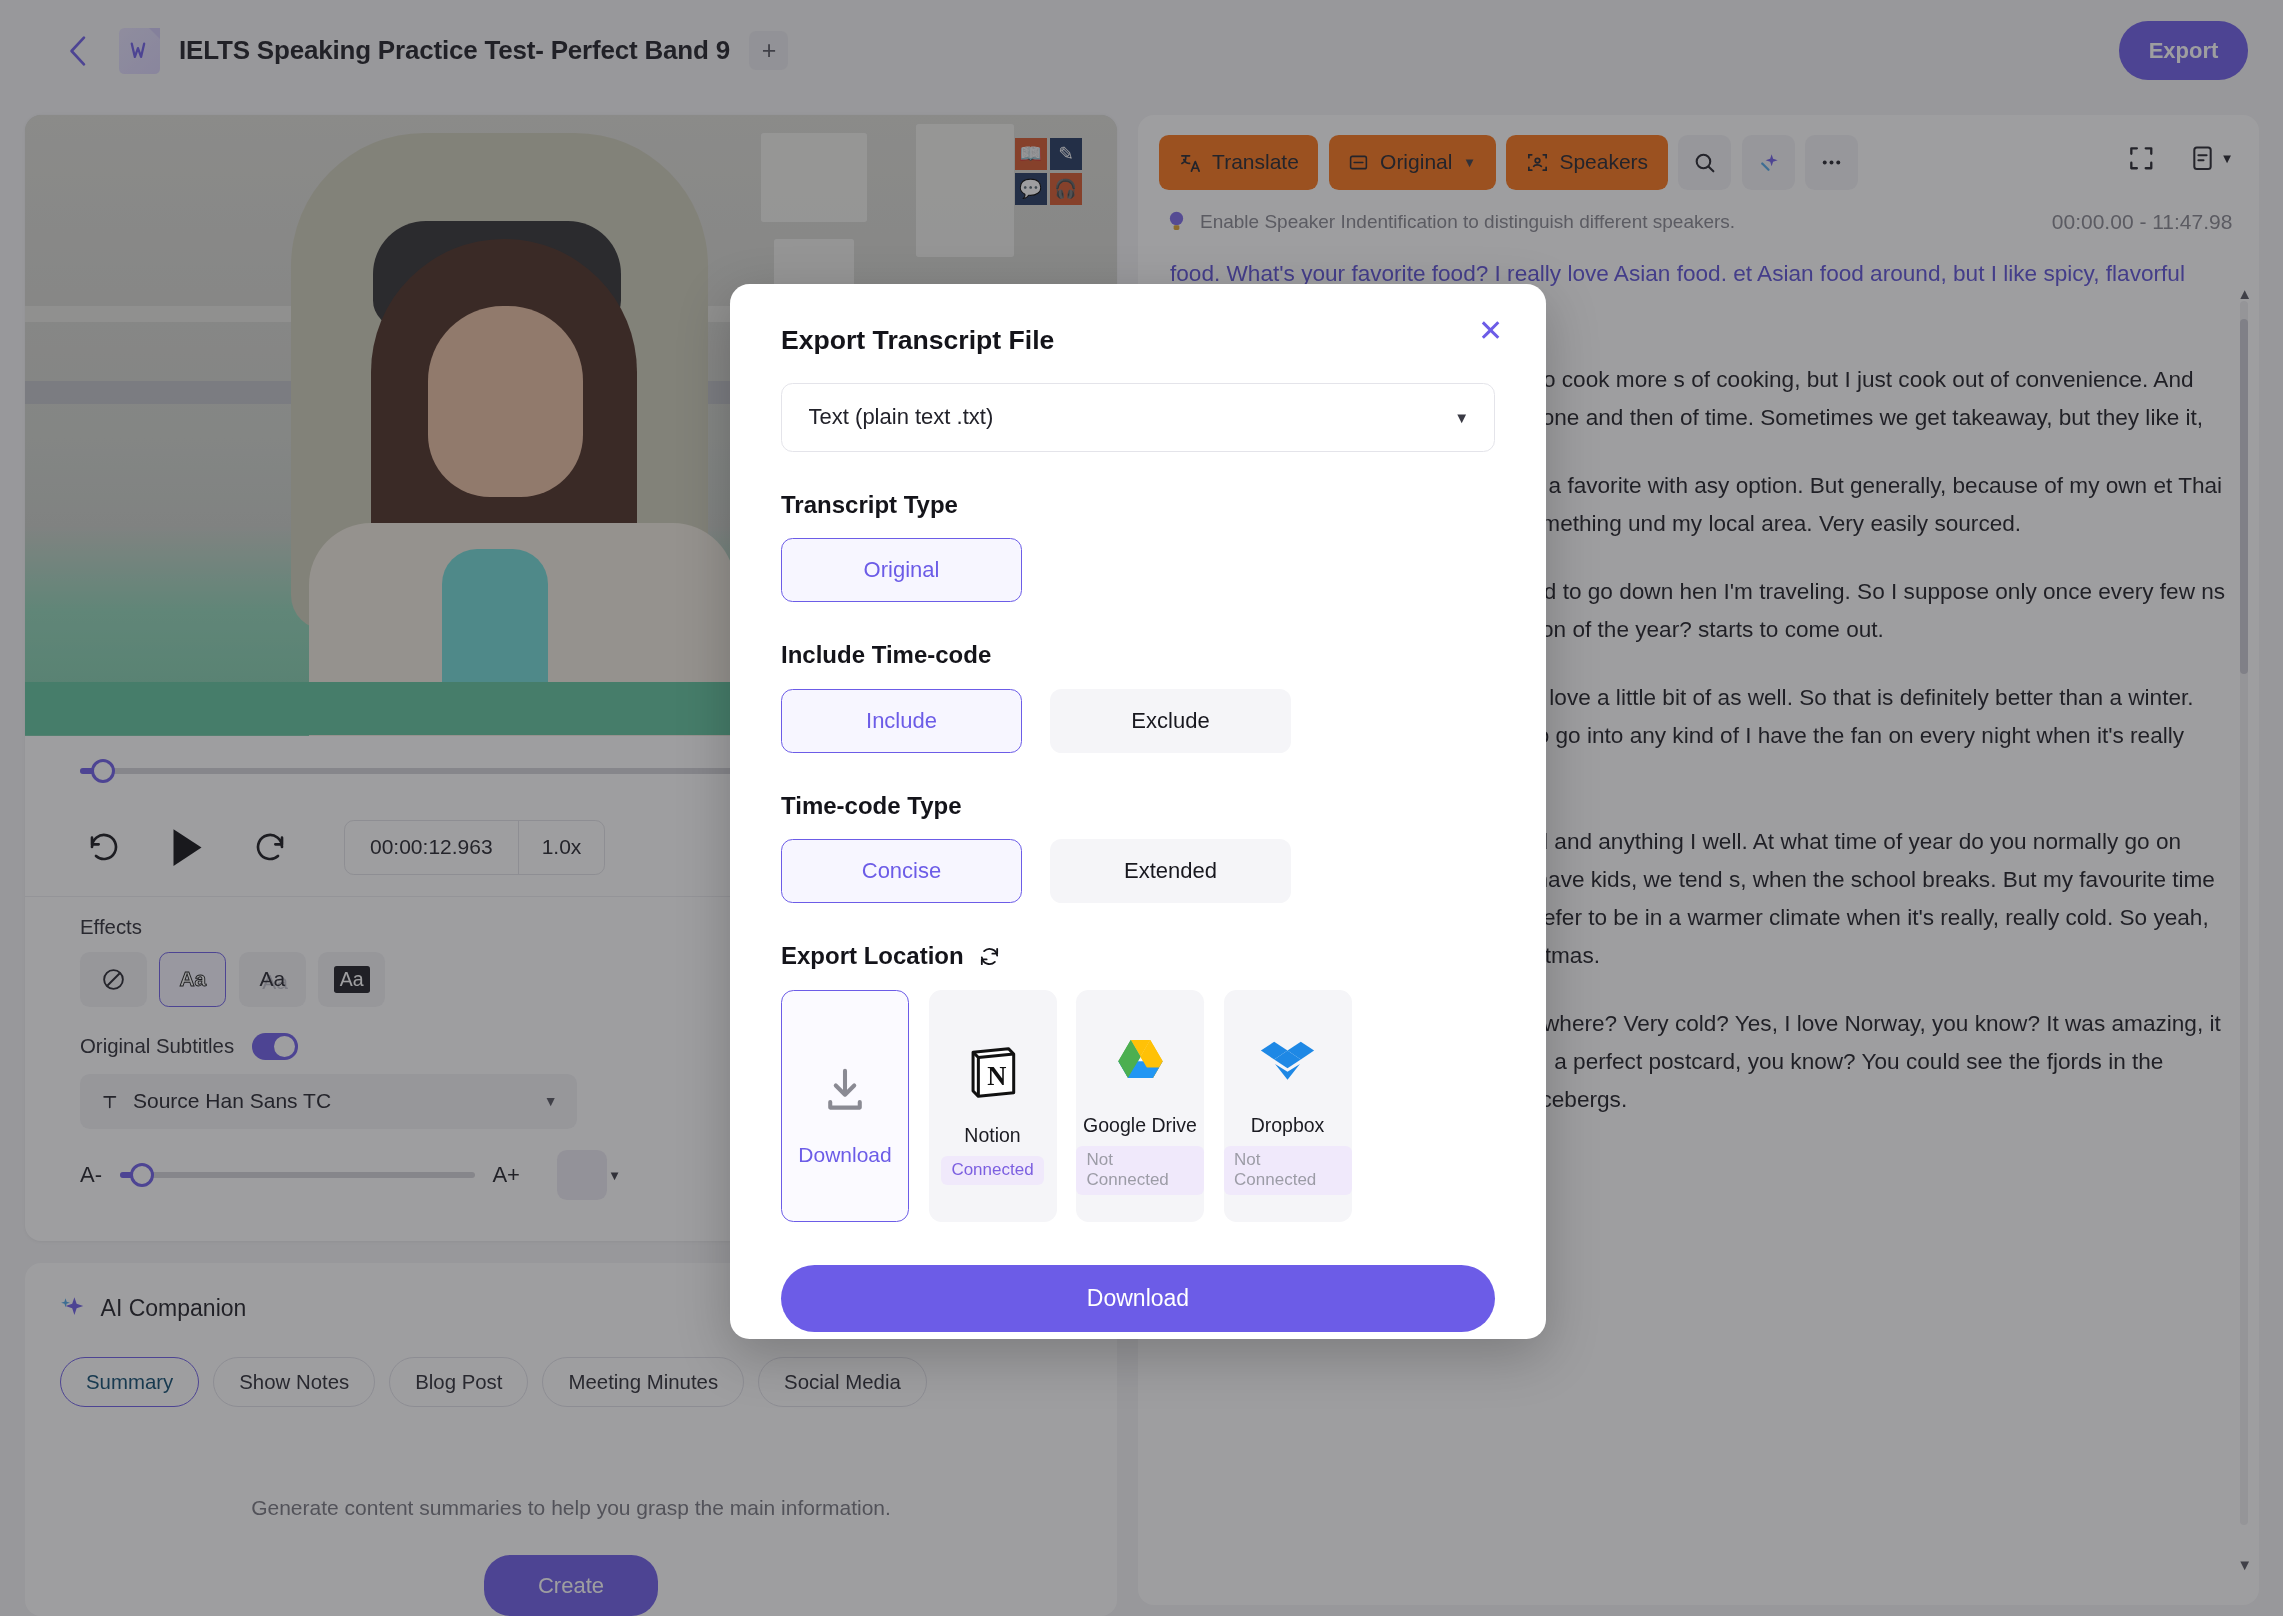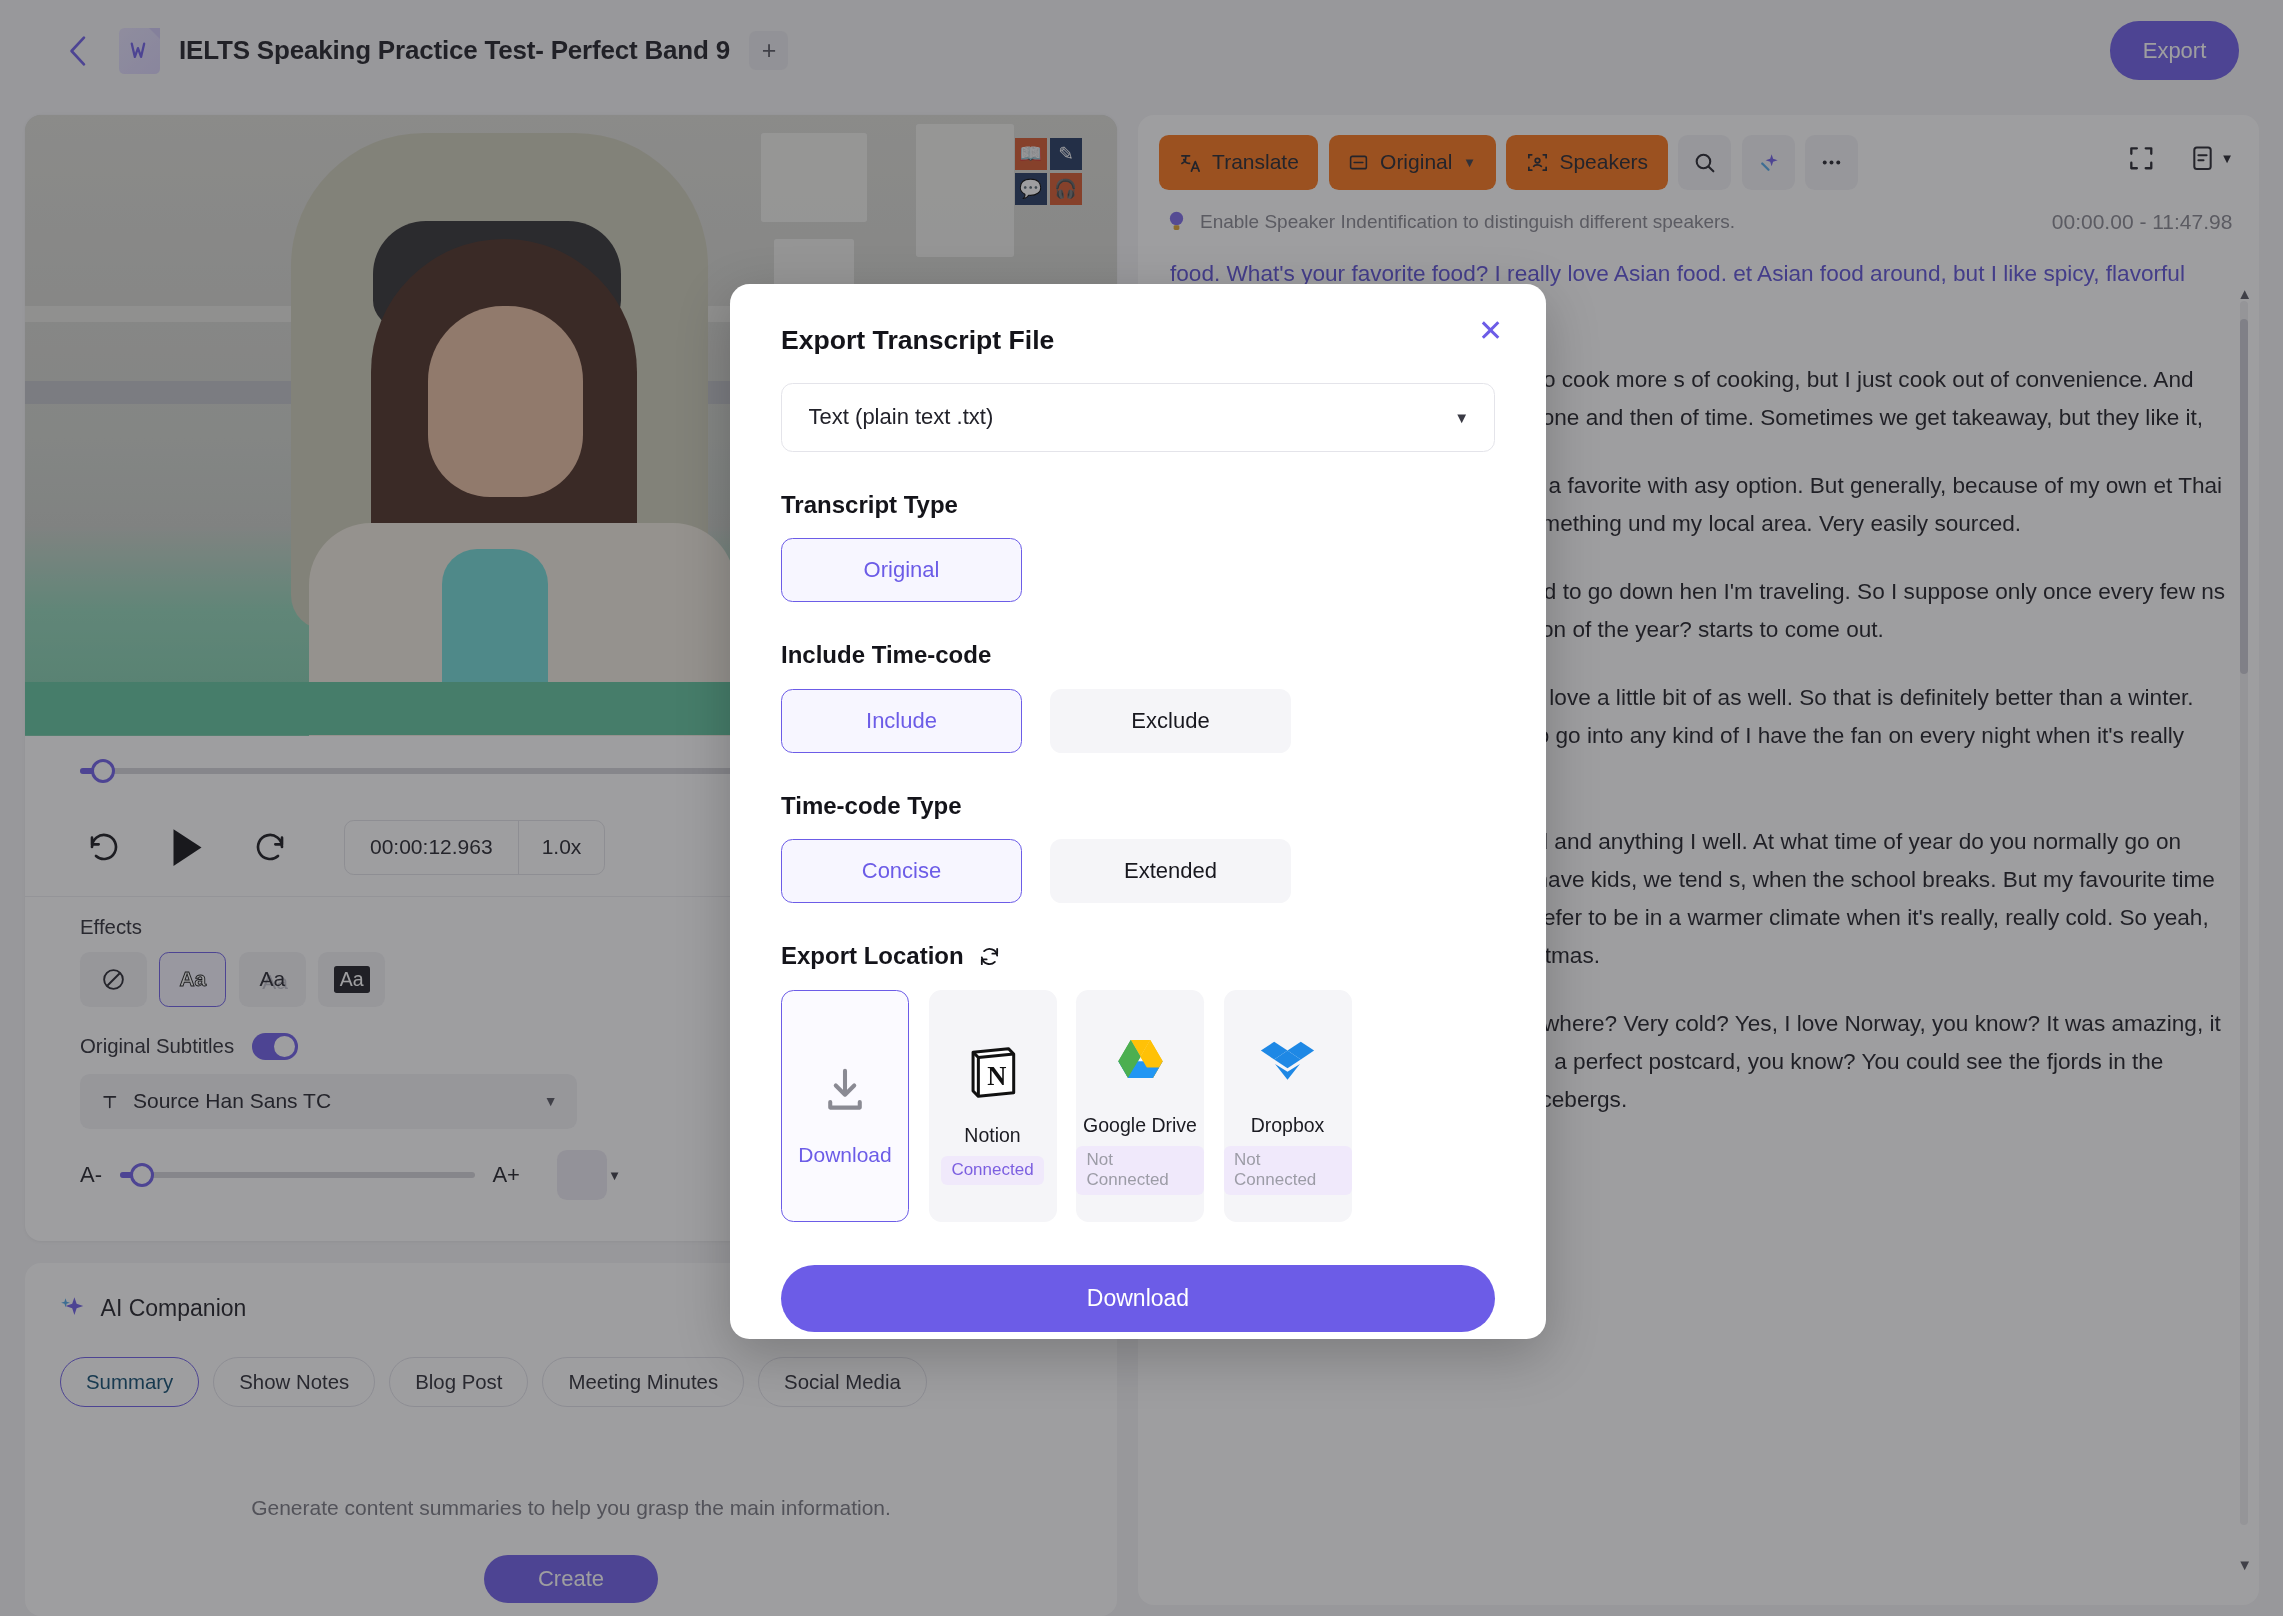--- a/index.html
+++ b/index.html
@@ -39,24 +39,24 @@
     content:""; position:absolute; top:0; right:0;
     border-left:11.5px solid transparent; border-top:11.5px solid #cfc8f6;
   }
   .doc-title { font-size: 26px; font-weight: bold; color: #1d1d24; letter-spacing:-0.2px;}
   .add-tab {
     width: 39px; height: 39px; margin-left: 19.5px; border-radius: 7px;
     background: #eaeaee; color: #55555f; font-size: 25px;
     display: flex; align-items: center; justify-content: center; cursor: pointer;
   }
   .export-btn {
-    position: absolute; right: 44px; top: 21px;
+    position: absolute; right: 35px; top: 21px;
     width: 129px; height: 59px; border-radius: 29px;
     background: #6c5ce7; color: #fff; font-size: 22px;
-    display: flex; align-items: center; justify-content: center; cursor: pointer;
+    display: flex; align-items: center; justify-content: center; cursor: pointer; font-weight: bold;
   }
 
   
   .left-panel {
     position: absolute; left: 25px; top: 115px;
     width: 1092px; height: 1126px;
     background: #ffffff; border-radius: 16px; overflow: hidden;
     box-shadow: 0 0.9px 3.5px rgba(0,0,0,.06);
   }
   .video {
@@ -175,21 +175,21 @@
   .chips{display:flex;gap:14px;}
   .chip{
     height:50px;padding:0 25px;border-radius:25px;border:0.9px solid #e1e1e8;
     display:flex;align-items:center;font-size:20.4px;color:#2a2a33;cursor:pointer;background:#fff;
   }
   .chip.sel{border:1.8px solid #6c5ce7;color:#0c4a6e;}
   .ai-empty{
     margin-top:89px;text-align:center;font-size:21px;color:#76767f;
   }
   .create-btn{
-    margin:35px auto 0 auto; width:174px;height:48px;border-radius:26.6px;background:#6c5ce7;
+    margin:35px auto 0 auto; width:174px;height:61px;border-radius:26.6px;background:#6c5ce7;
     color:#fff;font-size:22px;display:flex;align-items:center;justify-content:center;cursor:pointer;
   }
 
   
   .right-panel{
     position:absolute; left:1138px; top:115px; width:1121px; height:1490px;
     background:#fff; border-radius:16px; overflow:hidden;
   }
   .tr-toolbar{ display:flex; align-items:center; padding:19.5px 21px 8.9px 21px; gap:10.6px; position:relative;}
   .tb-btn{

